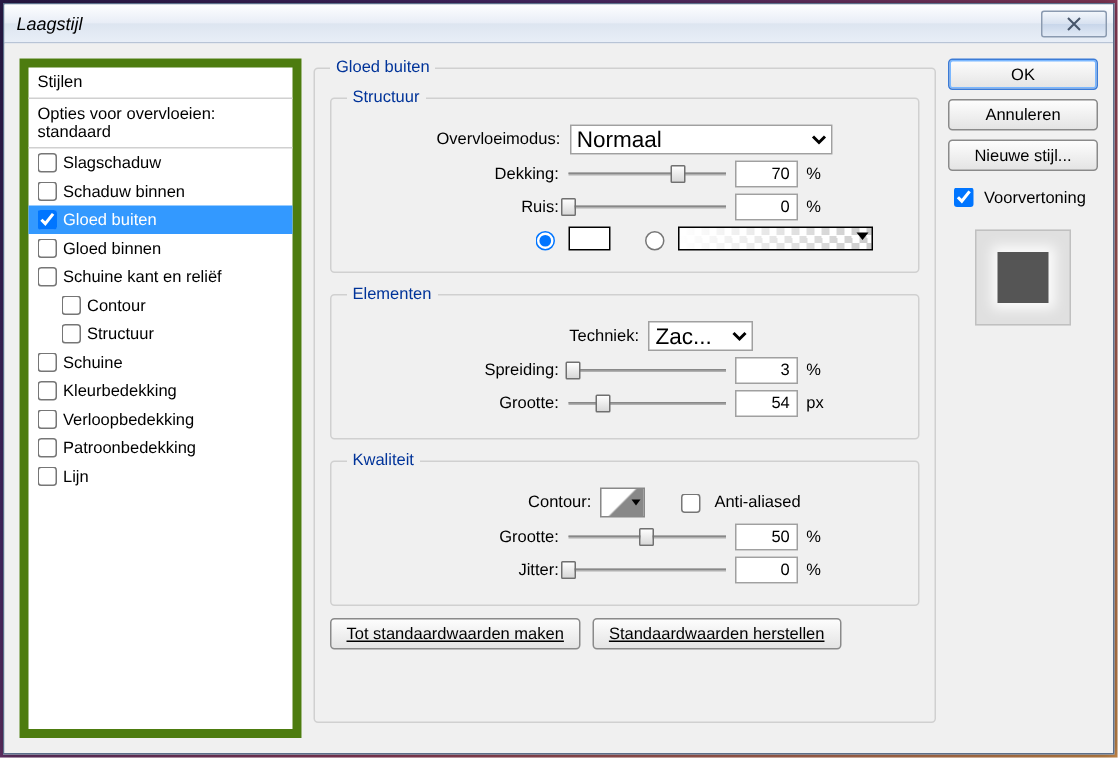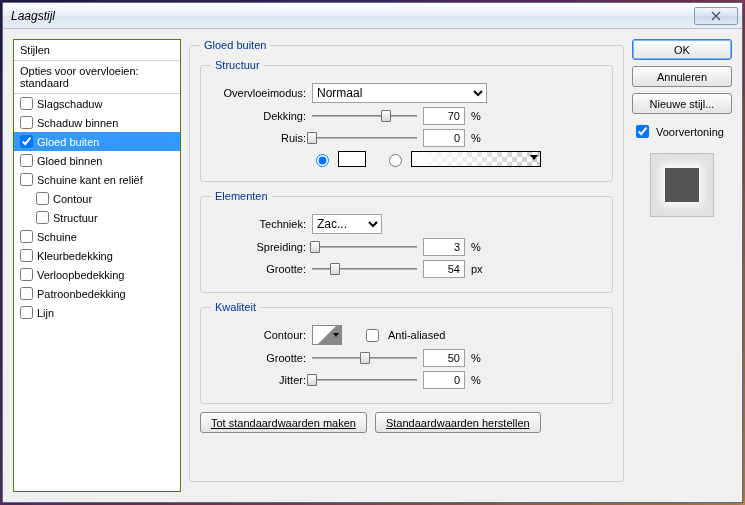--- a/index.html
+++ b/index.html
@@ -40,23 +40,23 @@
     cursor: pointer;
   }
   .body {
     position: absolute;
     top: 26px; left: 0; right: 0; bottom: 0;
     background: #f0f0f0;
     padding: 10px;
   }
   .cols { display: flex; gap: 8px; height: 100%; }
   .styles-panel {
-    width: 168px;
-    background: #fff;
-    border: 1px solid #4d7c0f;
+    width: 188px;
+    background: #fff;
+    border: 6px solid #4d7c0f;
   }
   .styles-header {
     padding: 4px 6px;
     border-bottom: 1px solid #d0d0d0;
   }
   .blend-opts {
     padding: 4px 6px;
     border-bottom: 1px solid #d0d0d0;
   }
   .style-item {
@@ -86,28 +86,29 @@
   fieldset > legend {
     padding: 0 4px;
     color: #003399;
     font-weight: normal;
   }
   .outer-fs { height: calc(100% - 10px); }
   .row {
     display: flex; align-items: center;
     margin: 4px 0;
     gap: 6px;
+    justify-content: center;
   }
   .lbl {
     width: 95px;
     text-align: right;
     color: #000;
   }
   select {
-    font-size: 12px;
+    font-size: 15px;
     height: 20px;
     border: 1px solid #a0a0a0;
     background: #fff;
   }
   .slider {
     position: relative;
     width: 105px; height: 16px;
   }
   .slider-track {
     position: absolute; top: 7px; left: 0; right: 0;

